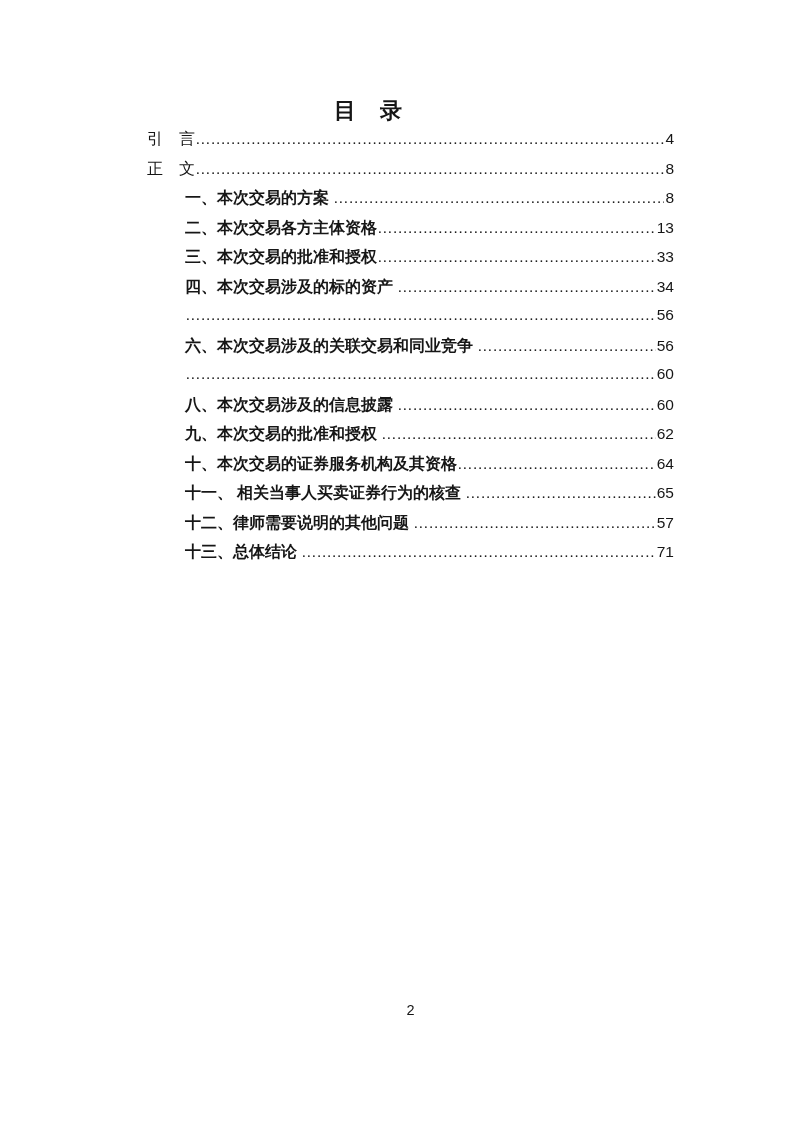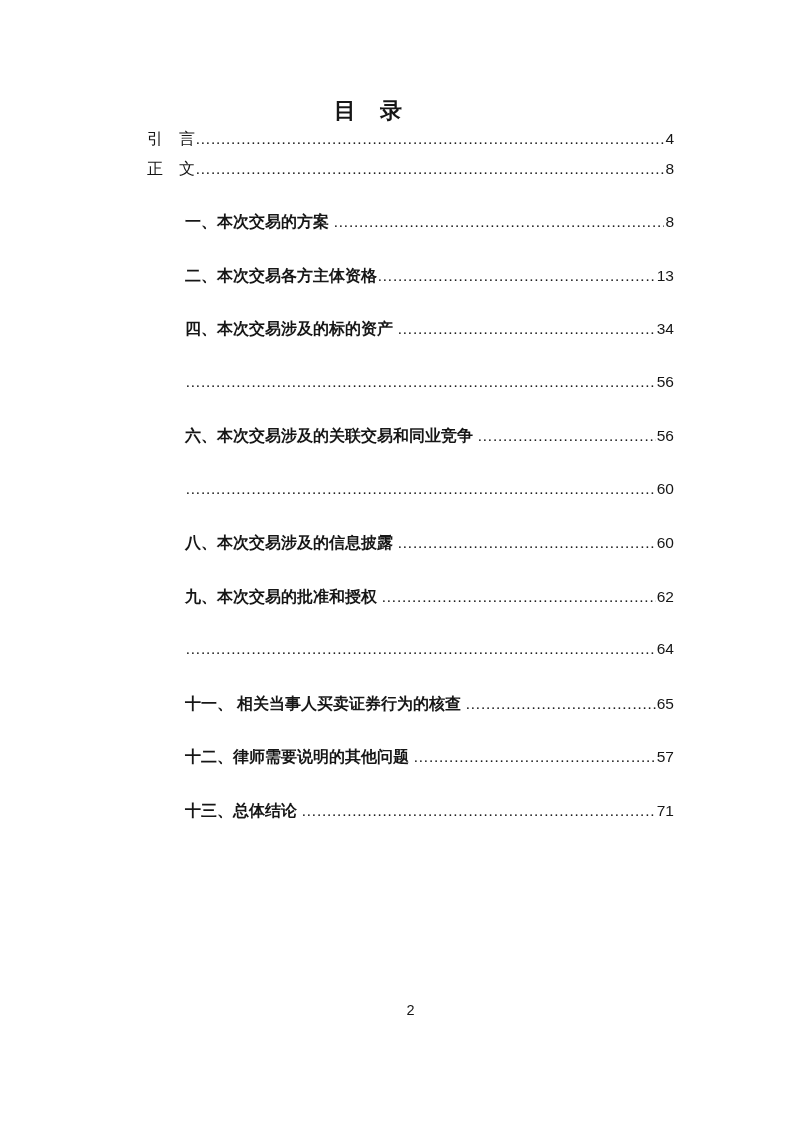--- a/index.html
+++ b/index.html
@@ -35,21 +35,20 @@
     display: flex;
     align-items: baseline;
     height: 29.5px;
     font-size: 16px;
     font-weight: normal;
     text-align: center;
   }
   .toc-row.level-1 {
     padding-left: 38px;
     font-weight: bold;
-    margin-top: 24px;
   }
   .toc-label { white-space: pre; }
   .toc-dots {
     flex: 1 1 auto;
     overflow: hidden;
     white-space: nowrap;
     font-weight: normal;
     font-size: 15px;
     letter-spacing: 1.3px;
     margin: 0 1px;
@@ -96,20 +95,25 @@
     <span class="toc-label">一、本次交易的方案 </span>
     <span class="toc-dots"></span>
     <span class="toc-page">8</span>
   </div>
       <div class="toc-row level-1">
     <span class="toc-label">二、本次交易各方主体资格</span>
     <span class="toc-dots"></span>
     <span class="toc-page">13</span>
   </div>
       <div class="toc-row level-1">
+    <span class="toc-label">三、本次交易的批准和授权</span>
+    <span class="toc-dots"></span>
+    <span class="toc-page">33</span>
+  </div>
+      <div class="toc-row level-1">
     <span class="toc-label">四、本次交易涉及的标的资产 </span>
     <span class="toc-dots"></span>
     <span class="toc-page">34</span>
   </div>
       <div class="toc-row level-1">
     <span class="toc-dots"></span>
     <span class="toc-page">56</span>
   </div>
       <div class="toc-row level-1">
     <span class="toc-label">六、本次交易涉及的关联交易和同业竞争 </span>
@@ -124,20 +128,21 @@
     <span class="toc-label">八、本次交易涉及的信息披露 </span>
     <span class="toc-dots"></span>
     <span class="toc-page">60</span>
   </div>
       <div class="toc-row level-1">
     <span class="toc-label">九、本次交易的批准和授权 </span>
     <span class="toc-dots"></span>
     <span class="toc-page">62</span>
   </div>
       <div class="toc-row level-1">
+    <span class="toc-label">十、本次交易的证券服务机构及其资格</span>
     <span class="toc-dots"></span>
     <span class="toc-page">64</span>
   </div>
       <div class="toc-row level-1">
     <span class="toc-label">十一、 相关当事人买卖证券行为的核查 </span>
     <span class="toc-dots"></span>
     <span class="toc-page">65</span>
   </div>
       <div class="toc-row level-1">
     <span class="toc-label">十二、律师需要说明的其他问题 </span>

